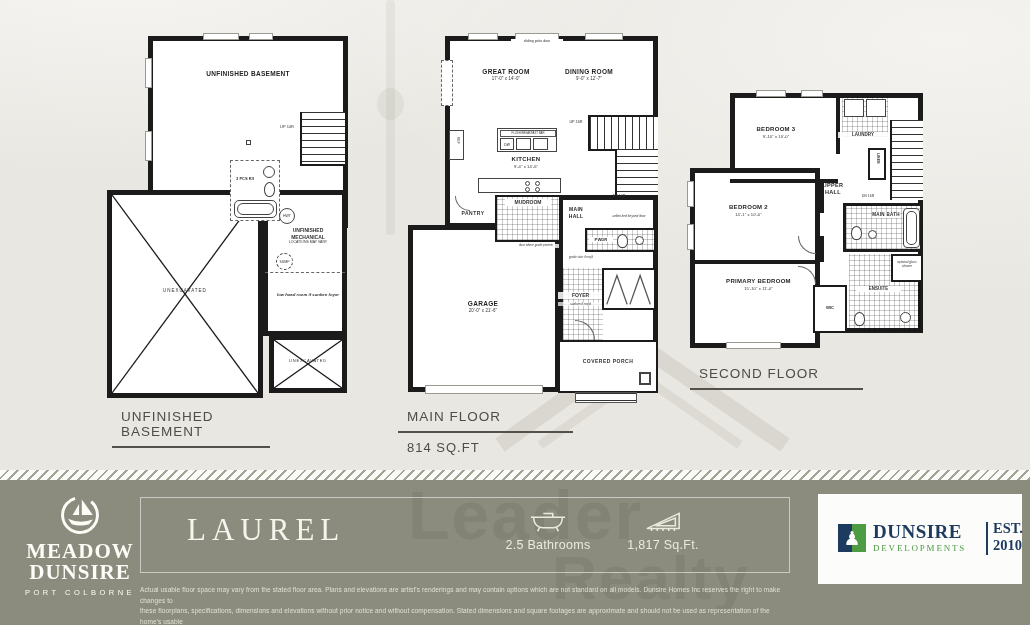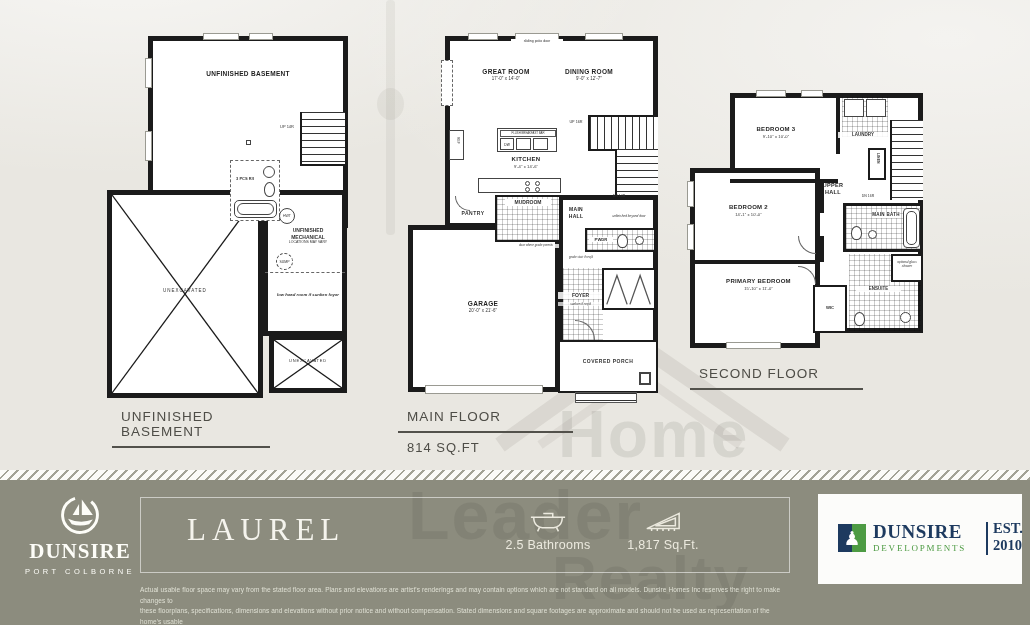--- a/index.html
+++ b/index.html
@@ -73,21 +73,20 @@
 <body>
 
 <div class="canvas">
 
   <div class="tower" style="left:386px;top:0;width:9px;height:235px;border-radius:4px;"></div>
   <div class="tower" style="left:377px;top:88px;width:27px;height:32px;border-radius:50%;"></div>
   <svg class="wm-roof" style="left:480px;top:330px;" width="330" height="130" viewBox="0 0 330 130">
     <polyline points="20,115 160,15 305,115" fill="none" stroke="rgba(84,82,70,0.10)" stroke-width="16"></polyline>
     <polyline points="60,115 160,45 260,115" fill="none" stroke="rgba(84,82,70,0.08)" stroke-width="9"></polyline>
   </svg>
-  <div class="wm" style="left:558px;top:396px;font-size:66px;">Home</div>
 
   <div class="plan" style="left:103px;top:26px;width:248px;height:378px;">
     <div class="room" style="left:45px;top:10px;width:200px;height:192px;"></div>
     <div class="room" style="left:160px;top:164px;width:84px;height:146px;"></div>
     <div class="room" style="left:4px;top:164px;width:156px;height:208px;">
       <svg class="xsvg" viewBox="0 0 100 100" preserveAspectRatio="none">
           <line x1="0" y1="0" x2="100" y2="100"></line>
           <line x1="100" y1="0" x2="0" y2="100"></line>
         </svg>
     </div>
@@ -280,20 +279,21 @@
     <div class="wm" style="left:408px;top:-4px;font-size:68px;">Leader</div>
     <div class="wm" style="left:552px;top:62px;font-size:62px;">Realty</div>
 
     <div class="bc mh">
       <svg width="46" height="44" viewBox="0 0 50 48">
         <circle cx="25" cy="24" r="19" fill="none" stroke="#fdfdf8" stroke-width="3.2" stroke-dasharray="100 20" transform="rotate(-50 25 24)"></circle>
         <polygon points="27,7 27,24 39,24" fill="#fdfdf8"></polygon>
         <polygon points="24,12 24,24 17,24" fill="#fdfdf8"></polygon>
         <path d="M12,28 q13,6 27,1 l-4,5 q-10,3 -19,0 z" fill="#fdfdf8"></path>
       </svg>
+      <div class="n">MEADOW</div>
       <div class="n">DUNSIRE</div>
       <div class="p">PORT COLBORNE</div>
     </div>
 
     <div class="bc lbox">
       <div class="lname">LAUREL</div>
 
 
       <div class="spec" style="left:347px;">
         <svg width="38" height="26" viewBox="0 0 40 26" fill="none" stroke="#eceadf" stroke-width="1.6">

